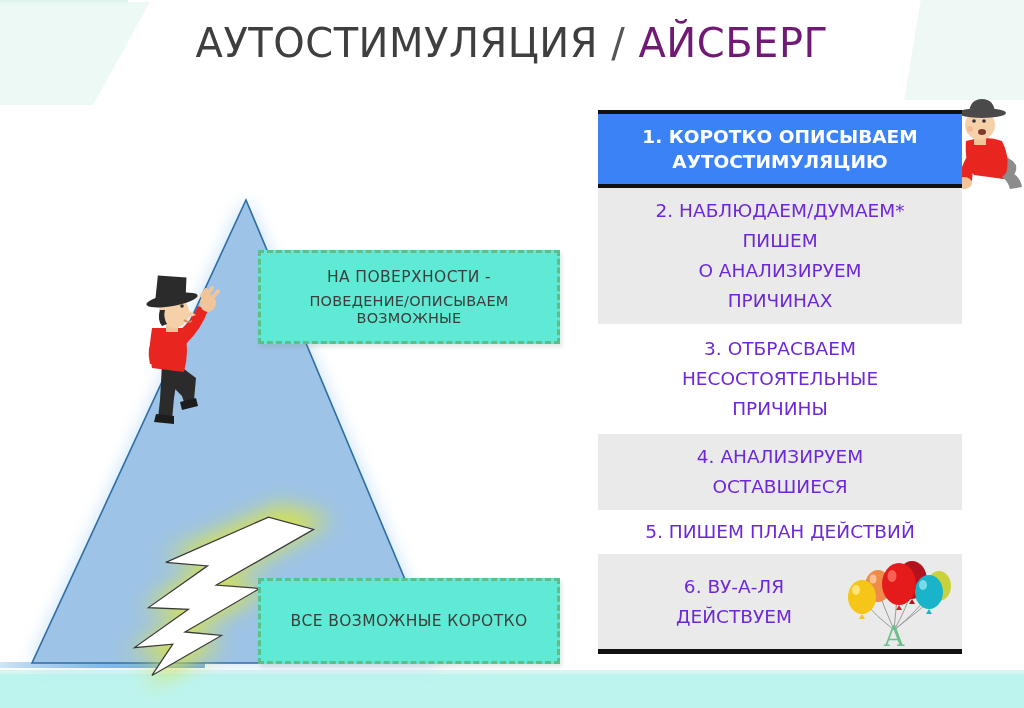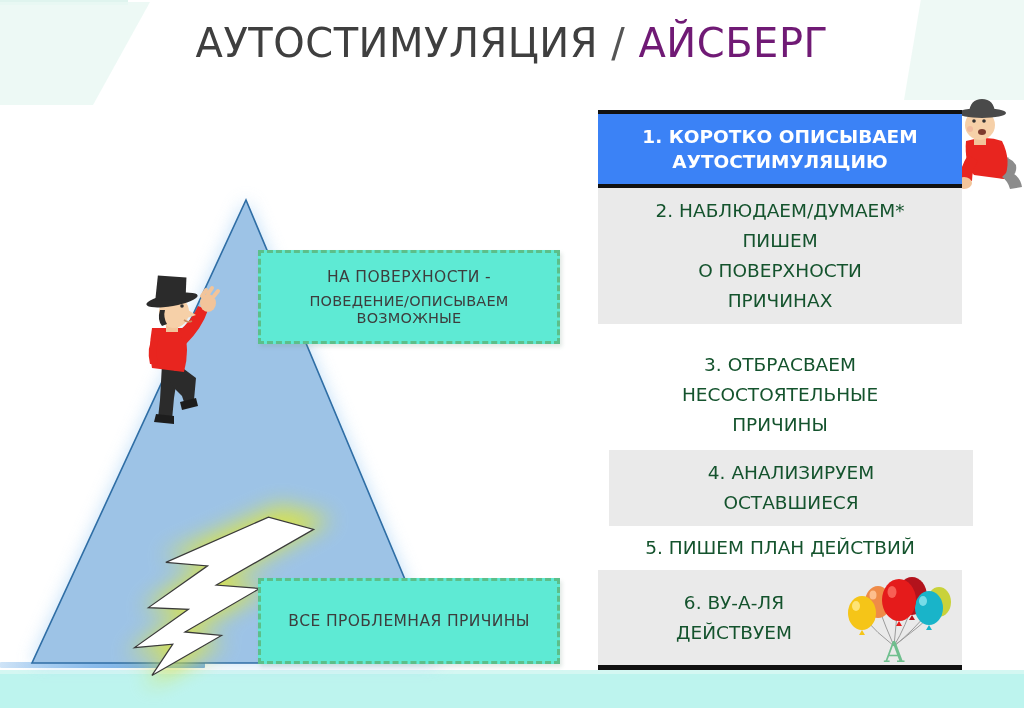--- a/index.html
+++ b/index.html
@@ -111,36 +111,36 @@
   .steps{
     position:absolute;left:598px;top:110px;width:364px;
     border-top:4px solid #111;
     box-sizing:border-box;
   }
   .step-row{
     box-sizing:border-box;
     width:364px;
     display:flex;align-items:center;justify-content:center;
     text-align:center;
-    color:#14532d;
+    color:#6d28d9;
     font-family:"DejaVu Sans","Liberation Sans",sans-serif;
     position:relative;
   }
   .step-row .txt{display:block;width:100%;padding:0 8px;box-sizing:border-box;}
   .step-row.accent{
     background:#3b82f6;color:#ffffff;font-weight:bold;
     border-bottom:4px solid #111;
     font-size:18.5px;line-height:25px;
     height:74px;
   }
   .step-row.gray{background:#eaeaea;}
   .step-row.white{background:#ffffff;}
   .step-row.r2{height:136px;font-size:18.5px;line-height:30px;}
-  .step-row.r3{height:110px;font-size:18.5px;line-height:30px;margin-top:16px;}
-  .step-row.r4{height:76px;font-size:18.5px;line-height:30px;margin-left:11px;}
+  .step-row.r3{height:110px;font-size:18.5px;line-height:30px;}
+  .step-row.r4{height:76px;font-size:18.5px;line-height:30px;}
   .step-row.r5{height:44px;font-size:18.5px;line-height:30px;}
   .step-row.r6{height:100px;font-size:18.5px;line-height:30px;border-bottom:5px solid #111;}
   .step-row.r6 .txt{padding-right:100px;}
   .balloons{position:absolute;right:6px;top:6px;width:112px;height:88px;}
 
   .nowrap{white-space:nowrap;}
 </style>
 </head>
 <body>
 
@@ -252,37 +252,37 @@
     </svg>
   </div>
 
   <div class="callout" id="callout-surface">
     <span class="l1 nowrap">НА ПОВЕРХНОСТИ -</span>
     <span class="l2 nowrap">ПОВЕДЕНИЕ/ОПИСЫВАЕМ</span>
     <span class="l2 nowrap">ВОЗМОЖНЫЕ</span>
   </div>
 
   <div class="callout" id="callout-causes">
-    <span class="l1 nowrap">ВСЕ ПРОБЛЕМНАЯ ПРИЧИНЫ</span>
+    <span class="l1 nowrap">ВСЕ ВОЗМОЖНЫЕ КОРОТКО</span>
   </div>
 
   <div class="steps">
 
     <div class="step-row accent">
       <span class="txt">
         <span class="nowrap">1. КОРОТКО ОПИСЫВАЕМ</span><br>
         <span class="nowrap">АУТОСТИМУЛЯЦИЮ</span>
       </span>
     </div>
 
     <div class="step-row gray r2">
       <span class="txt">
         <span class="nowrap">2. НАБЛЮДАЕМ/ДУМАЕМ*</span><br>
         <span class="nowrap">ПИШЕМ</span><br>
-        <span class="nowrap">О ПОВЕРХНОСТИ</span><br>
+        <span class="nowrap">О АНАЛИЗИРУЕМ</span><br>
         <span class="nowrap">ПРИЧИНАХ</span>
       </span>
     </div>
 
     <div class="step-row white r3">
       <span class="txt">
         <span class="nowrap">3. ОТБРАСВАЕМ</span><br>
         <span class="nowrap">НЕСОСТОЯТЕЛЬНЫЕ</span><br>
         <span class="nowrap">ПРИЧИНЫ</span>
       </span>

